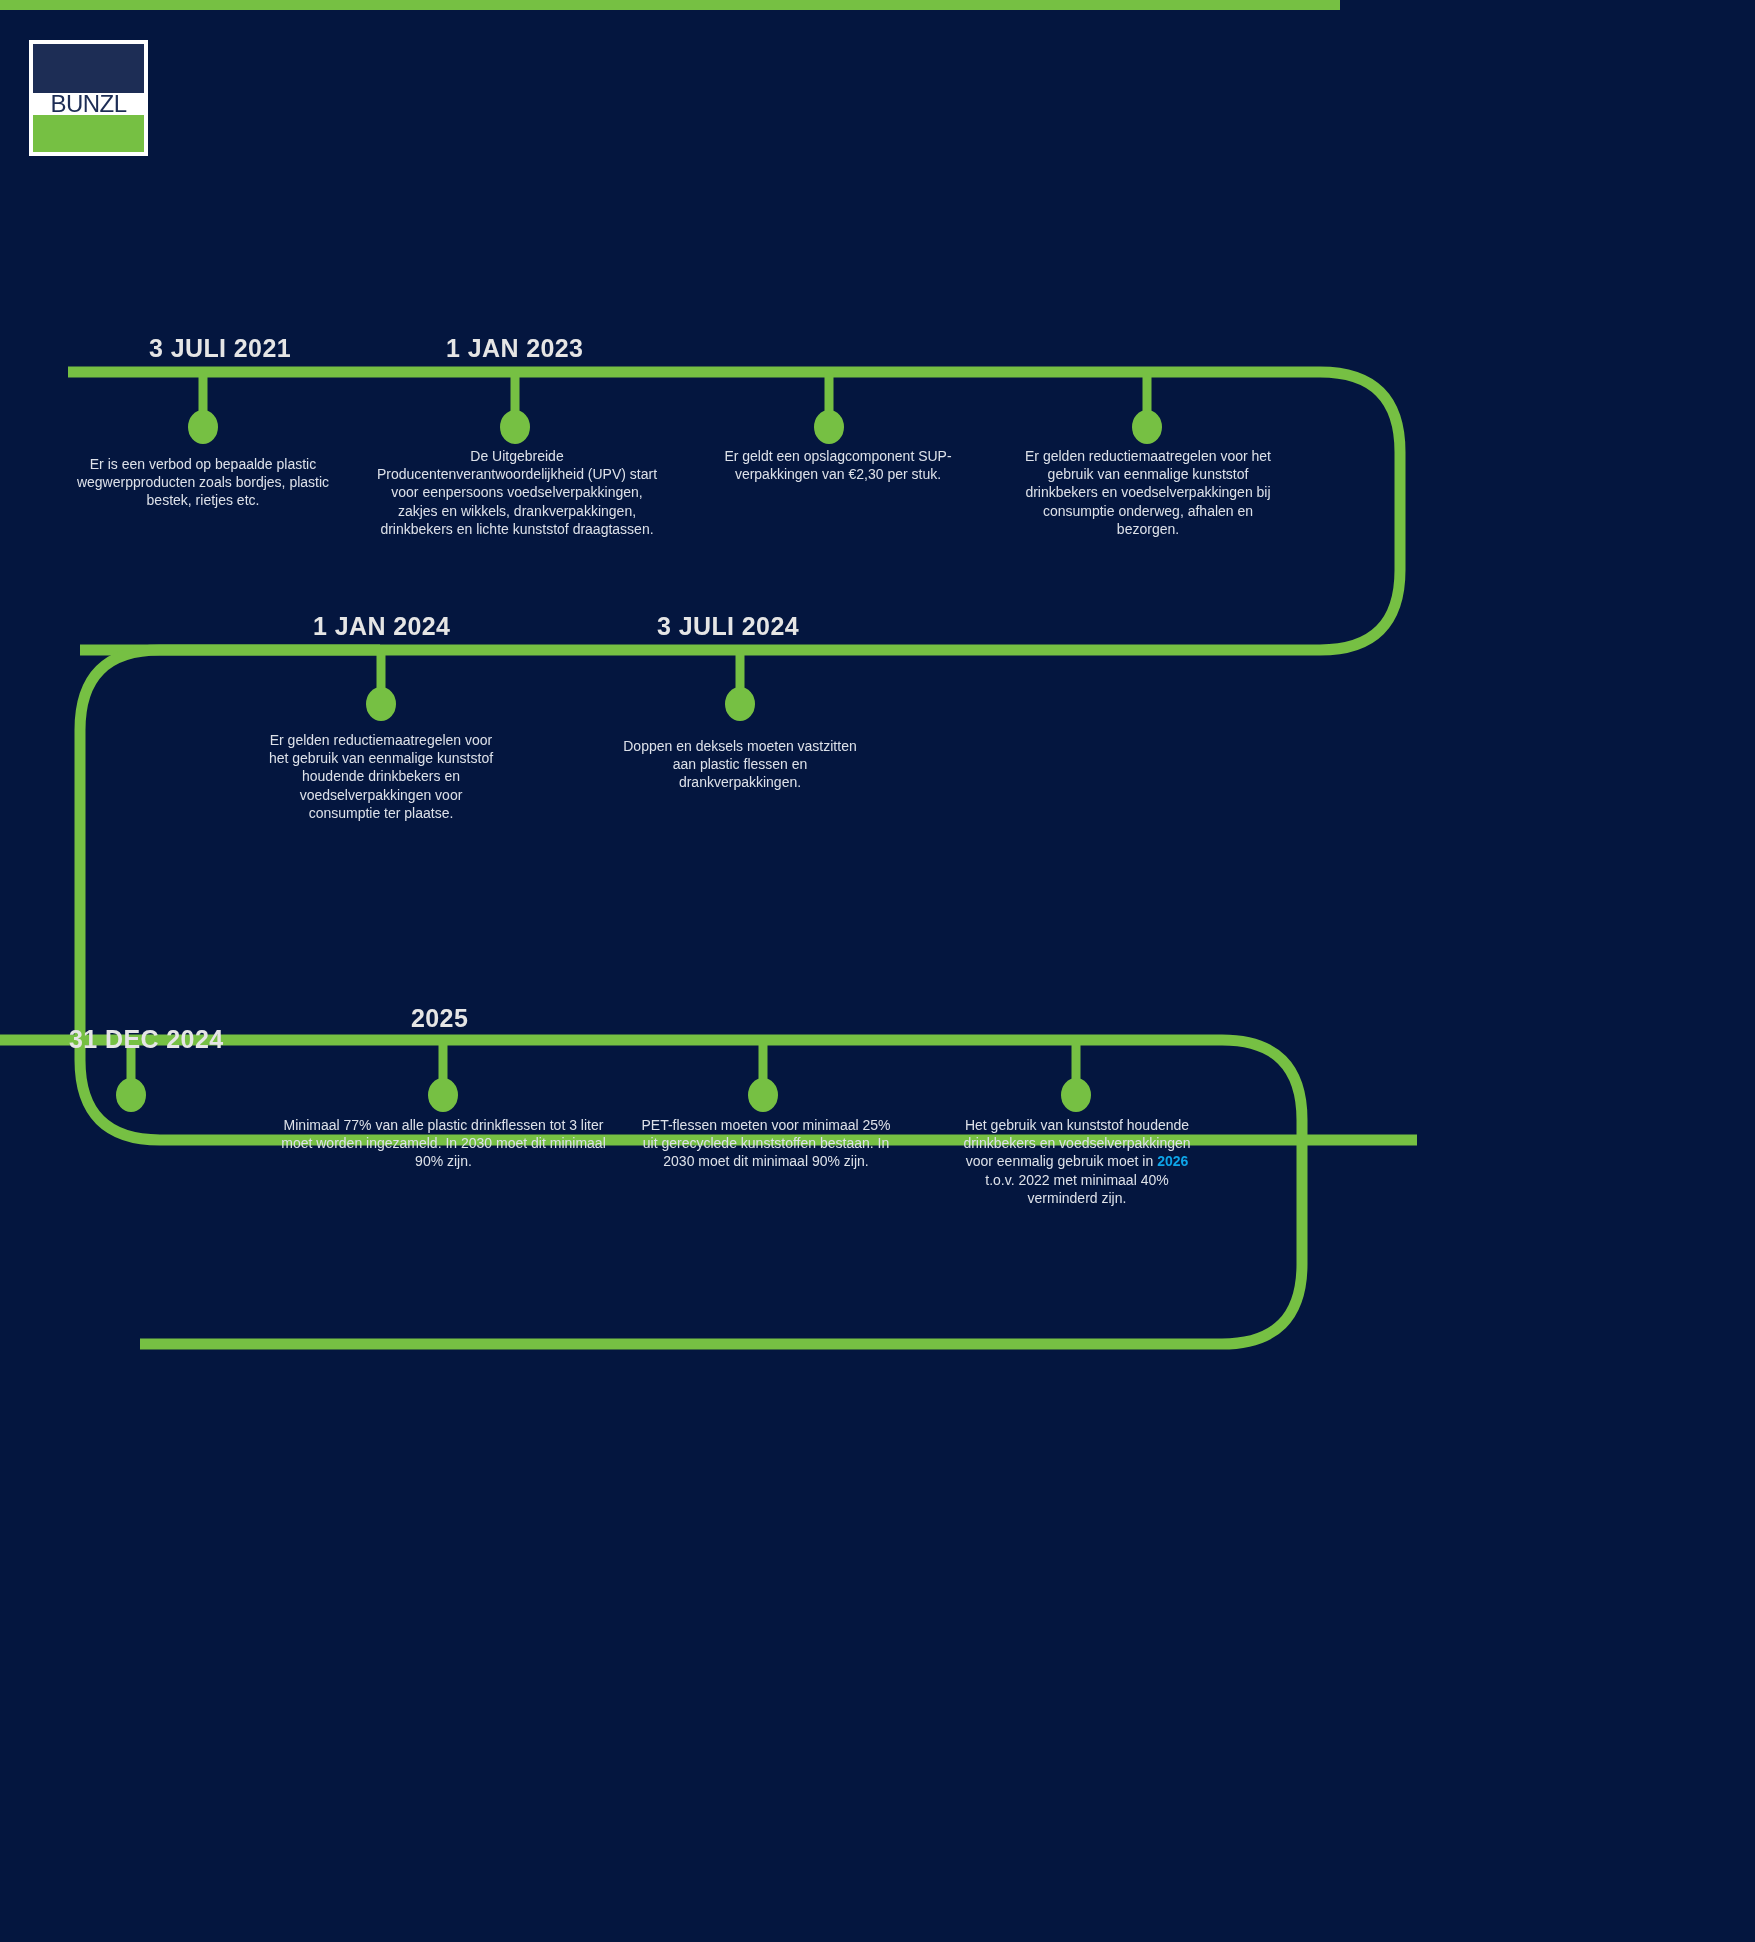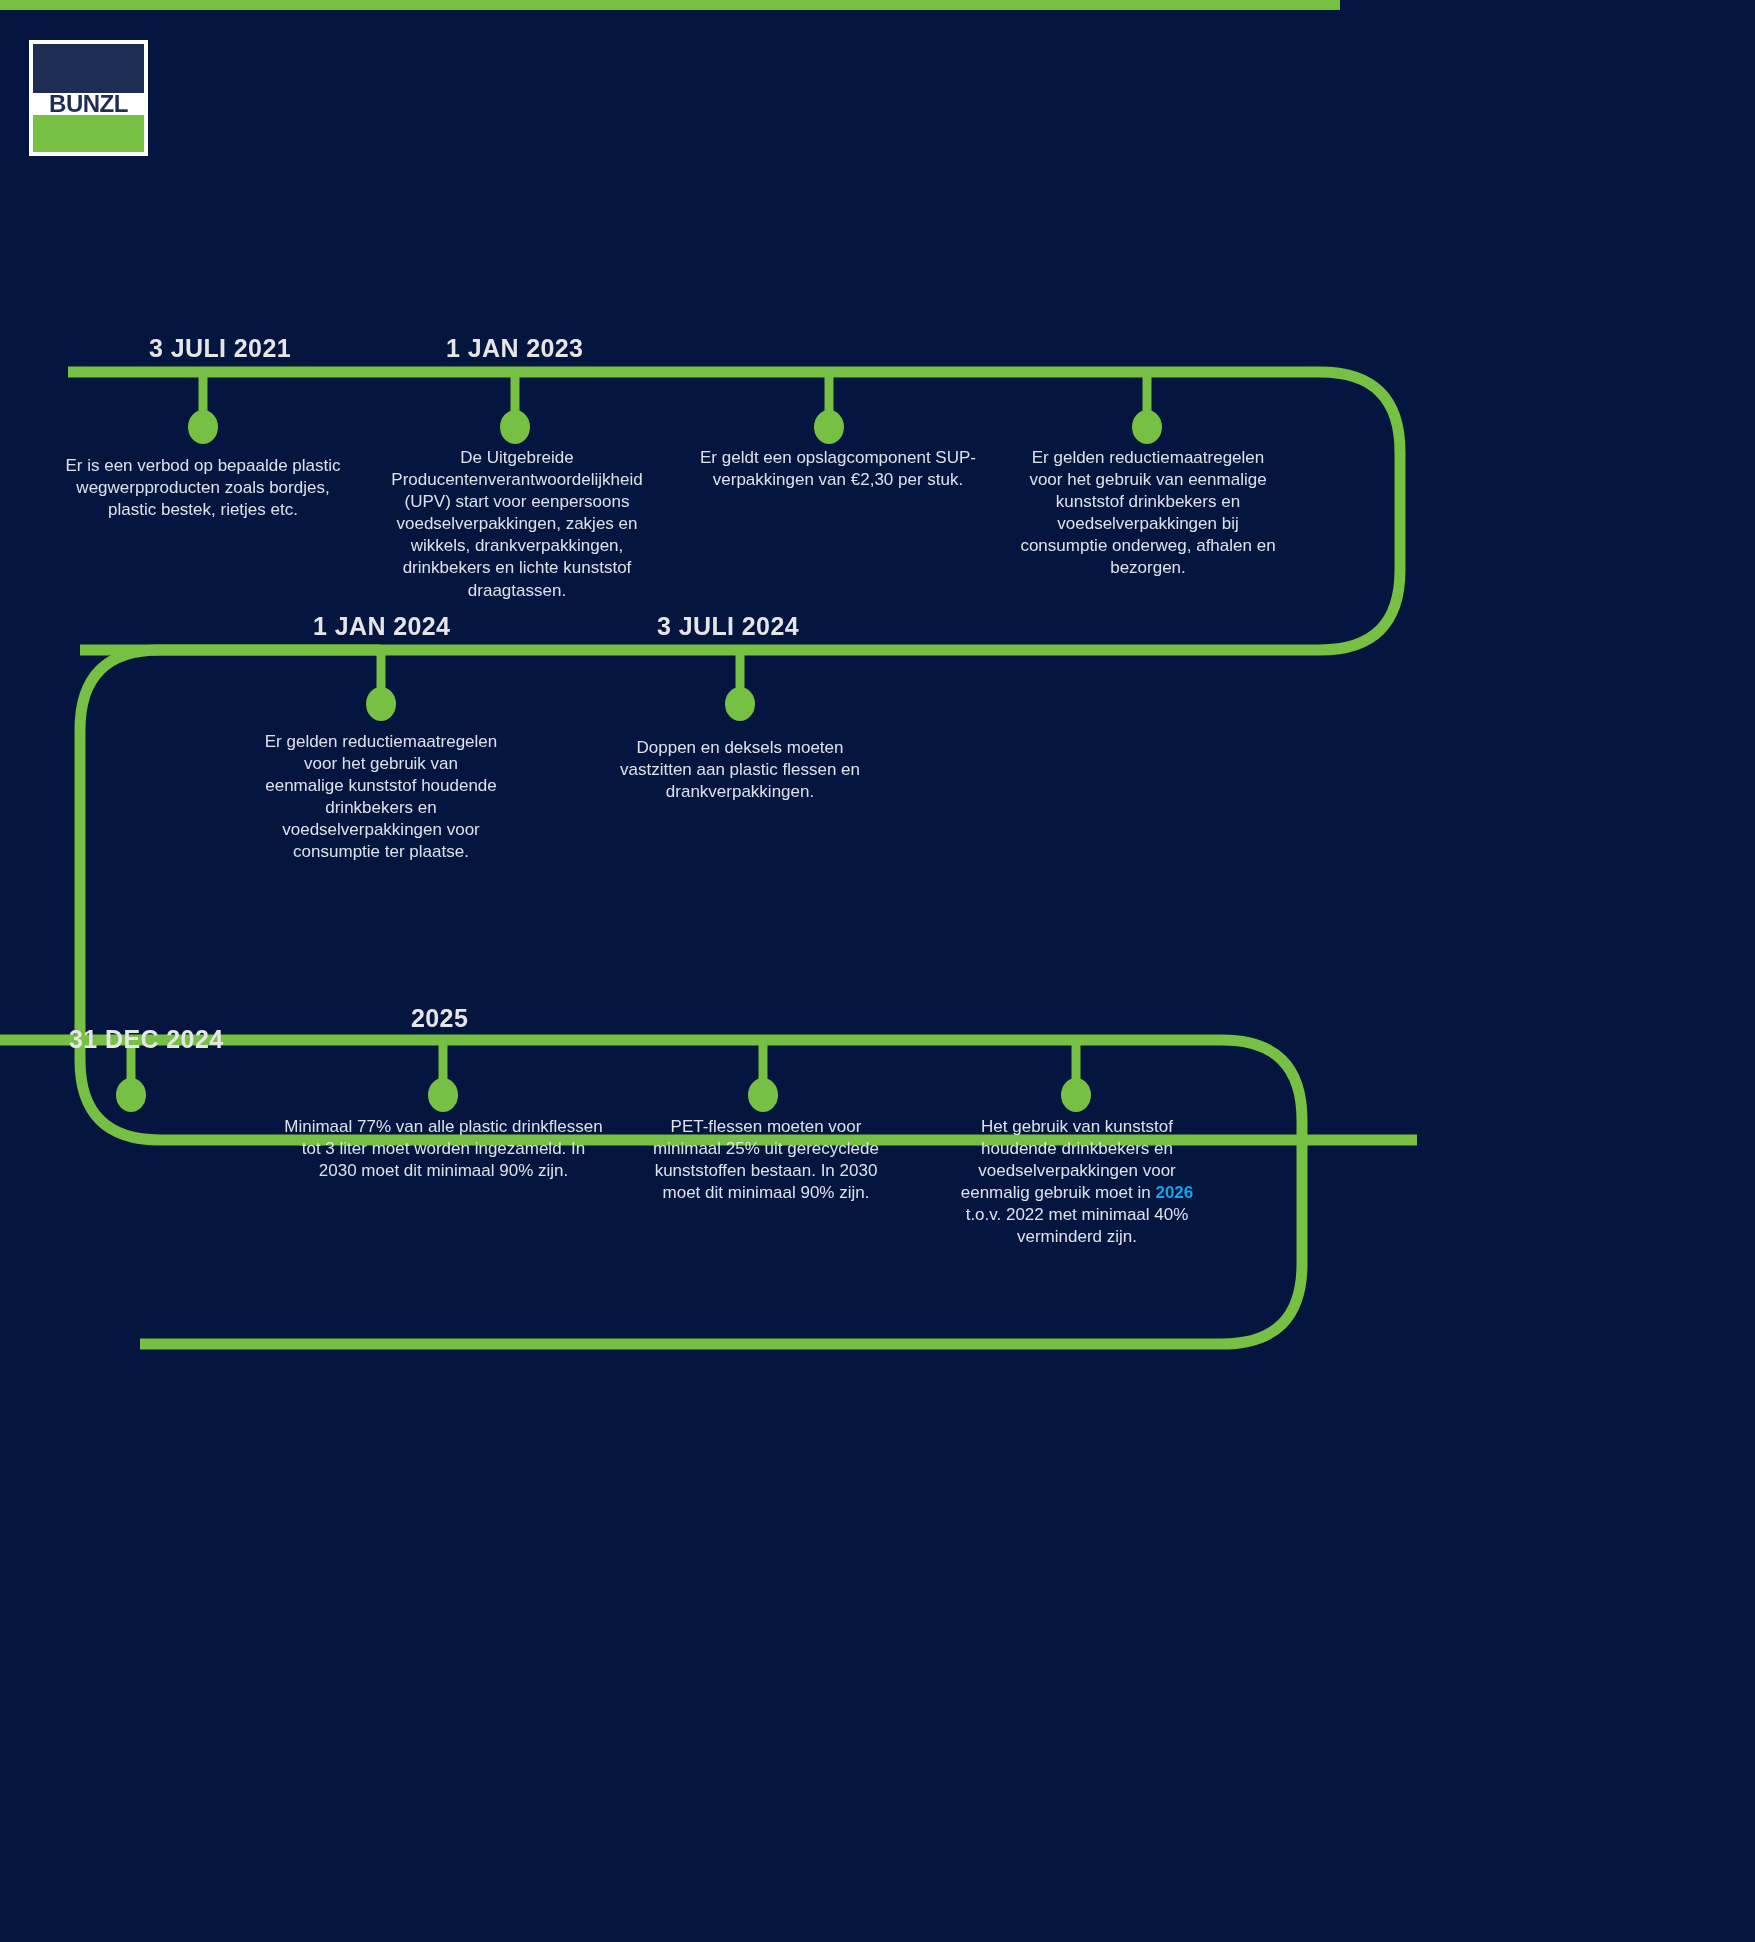--- a/index.html
+++ b/index.html
@@ -13,39 +13,39 @@
 
   
   .topbar { position:absolute; left:0; top:0; width:1340px; height:10px; background:#76c043; }
 
   
   .logo { position:absolute; left:29px; top:40px; width:119px; height:116px; background:#ffffff; padding:4px; }
   .logo-inner { width:100%; height:100%; position:relative; }
   .logo-top { position:absolute; left:0; top:0; width:100%; height:45%; background:#1d2d55; }
   .logo-mid { position:absolute; left:0; top:45%; width:100%; height:21%; background:#ffffff;
               display:flex; align-items:center; justify-content:center; }
-  .logo-mid span { color:#1d2d55; font-weight:bold; font-size:24px; letter-spacing:-0.5px;
+  .logo-mid span { color:#1d2d55; font-weight:normal; font-size:24px; letter-spacing:-0.5px;
                    font-family:"Liberation Sans", sans-serif; }
   .logo-bot { position:absolute; left:0; top:66%; width:100%; height:34%; background:#76c043; }
 
   
   .track { position:absolute; left:0; top:0; width:1417px; height:1942px; }
 
   
   .node { position:absolute; width:30px; height:34px; border-radius:50%; background:#76c043; }
 
   
   .date {
     position:absolute; font-weight:bold; color:#e5e5e5; font-size:25px;
     letter-spacing:0.4px; white-space:nowrap;
   }
 
   
   .blurb {
-    position:absolute; text-align:center; font-size:17px; line-height:1.30;
+    position:absolute; text-align:center; font-size:14px; line-height:1.30;
     color:#dde1e9; font-family:"Liberation Sans", sans-serif;
   }
   .blurb b { font-weight:bold; color:#0ea5e9; }
 </style>
 </head>
 <body>
 
 <div class="canvas">
 
   <div class="topbar"></div>

